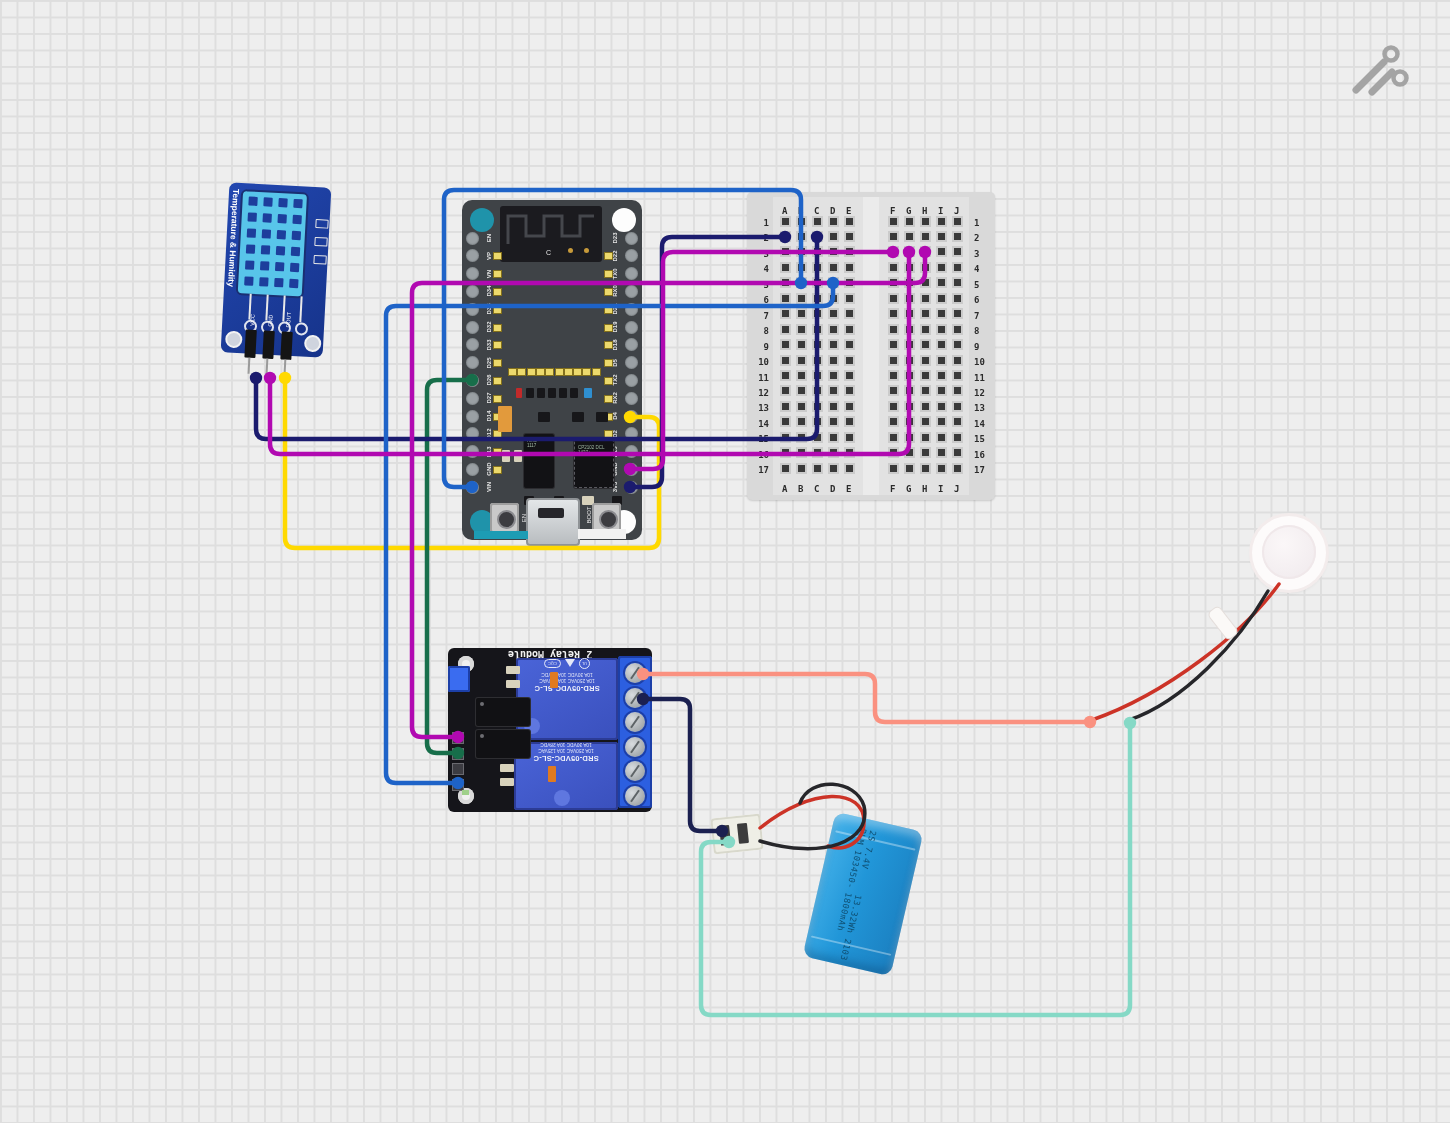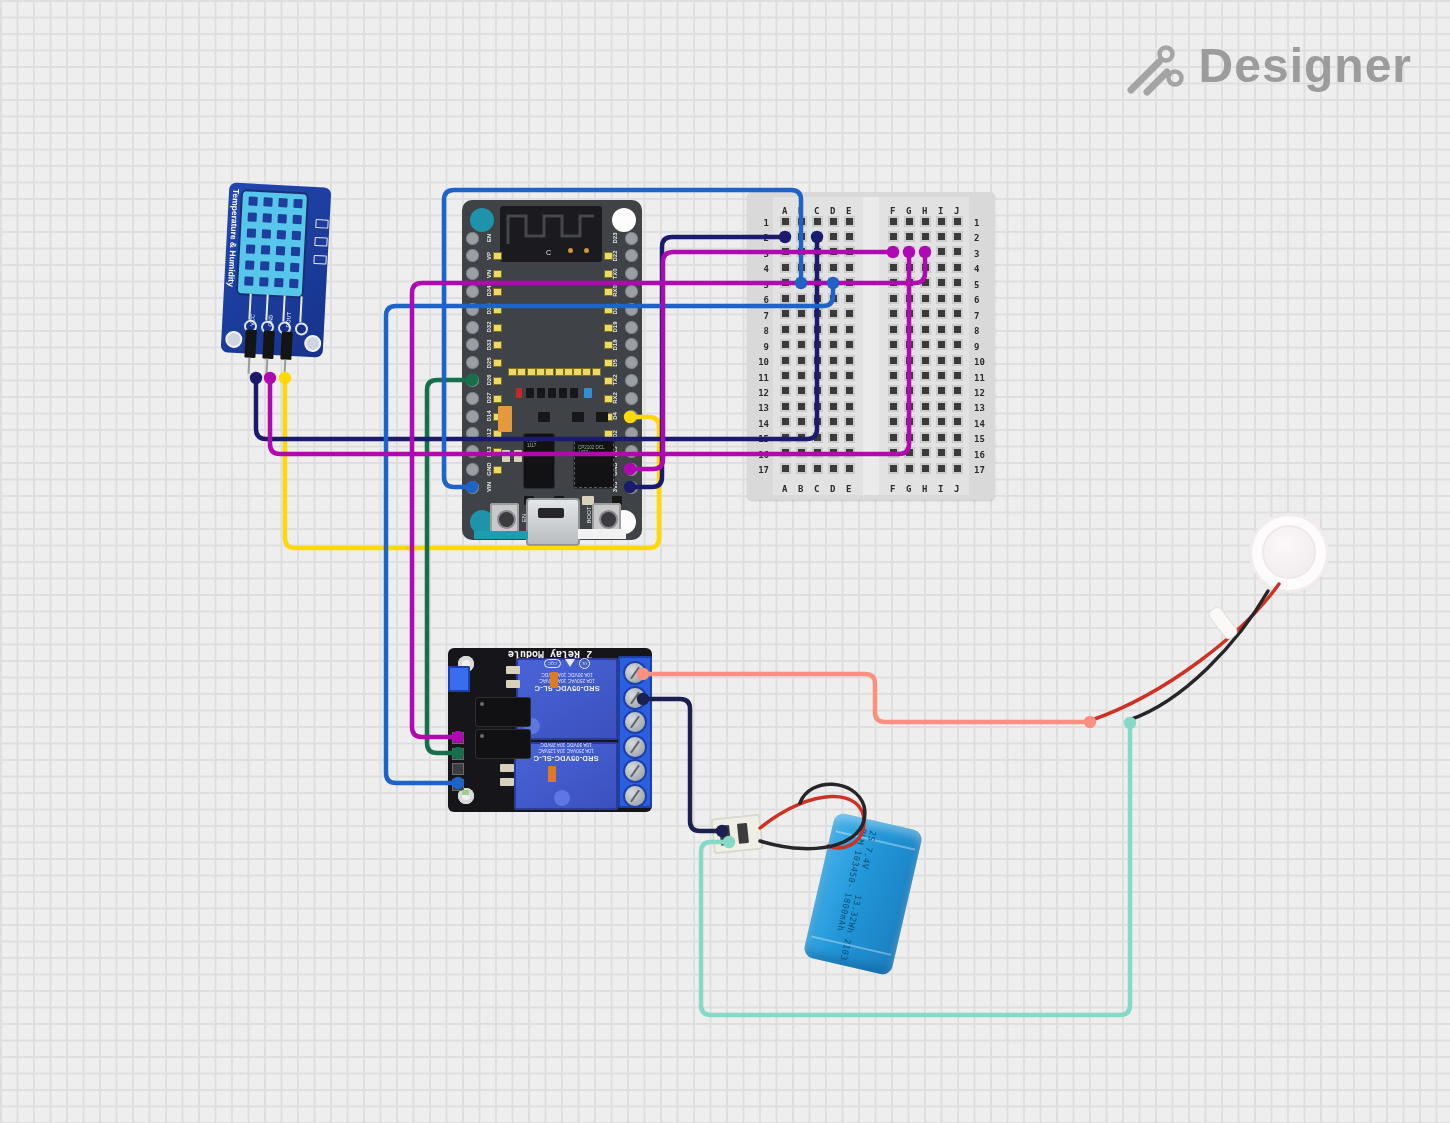--- a/index.html
+++ b/index.html
@@ -119,21 +119,20 @@
     <svg width="62" height="62" viewBox="0 0 62 62">
       <g stroke="#a4a4a4" stroke-width="7" fill="none" stroke-linecap="round">
         <path d="M6 56 L34 28"></path>
         <path d="M22 58 L42 38"></path>
       </g>
       <g stroke="#a4a4a4" stroke-width="4.5" fill="none">
         <circle cx="41" cy="20" r="6.5"></circle>
         <circle cx="50" cy="44" r="6.5"></circle>
       </g>
     </svg>
-    <span class="l2">Designer</span>
   </div>
 
   <div class="dht">
     <div class="dht-title">Temperature &amp; Humidity</div>
     <div class="dht-sensor" id="dht-sensor">
         <div class="dht-cell" style="left: 6px; top: 5px; position: absolute;"></div>
         <div class="dht-cell" style="left: 21px; top: 5px; position: absolute;"></div>
         <div class="dht-cell" style="left: 36px; top: 5px; position: absolute;"></div>
         <div class="dht-cell" style="left: 51px; top: 5px; position: absolute;"></div>
         <div class="dht-cell" style="left: 6px; top: 21px; position: absolute;"></div>

